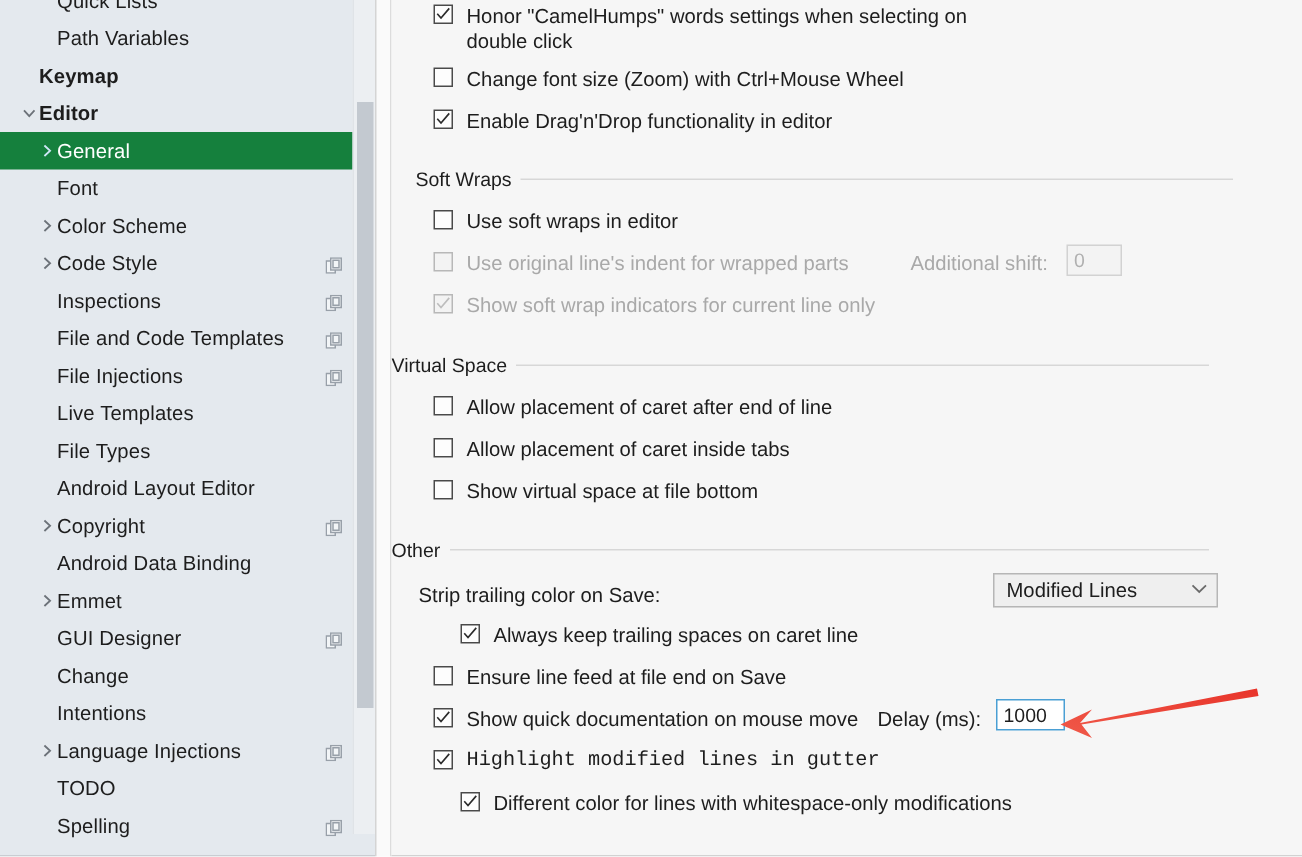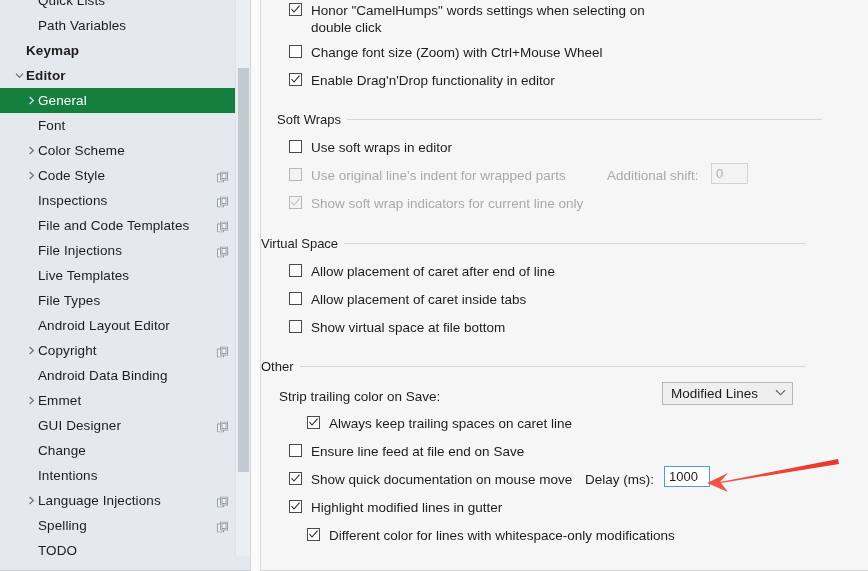--- a/index.html
+++ b/index.html
@@ -383,30 +383,30 @@
           </span>
           <span class="lbl">Language Injections</span>
           <span class="copy-ico"><svg viewBox="0 0 11 11" width="11" height="11">
               <rect x="0.5" y="2.5" width="6" height="8" fill="#ffffff" stroke="#5b6672" stroke-width="1"></rect>
               <rect x="3.5" y="0.5" width="7" height="8" fill="#ffffff" stroke="#5b6672" stroke-width="1"></rect>
               <rect x="5" y="2" width="4" height="5" fill="none" stroke="#5b6672" stroke-width="1"></rect>
             </svg></span>
         </div>
         <div class="tree-row ind1">
           <span class="arrow"></span>
+          <span class="lbl">TODO</span>
+        </div>
+        <div class="tree-row ind1">
+          <span class="arrow"></span>
           <span class="lbl">Spelling</span>
           <span class="copy-ico"><svg viewBox="0 0 11 11" width="11" height="11">
               <rect x="0.5" y="2.5" width="6" height="8" fill="#ffffff" stroke="#5b6672" stroke-width="1"></rect>
               <rect x="3.5" y="0.5" width="7" height="8" fill="#ffffff" stroke="#5b6672" stroke-width="1"></rect>
               <rect x="5" y="2" width="4" height="5" fill="none" stroke="#5b6672" stroke-width="1"></rect>
             </svg></span>
-        </div>
-        <div class="tree-row ind1">
-          <span class="arrow"></span>
-          <span class="lbl">TODO</span>
         </div>
       </div>
 
     <div id="sb-track">
       <div id="sb-thumb"></div>
     </div>
   </div>
 
   <div id="divider"></div>
 
@@ -482,21 +482,21 @@
         <span class="cb"></span>
         <span class="txt">Show virtual space at file bottom</span>
       </div>
 
       <div class="section abs" style="left:0px; top:364px; width:545px;">
         <span class="stitle">Other</span>
         <span class="sline"></span>
       </div>
 
       <div class="plain-lbl abs" style="left:18px; top:394px;">Strip trailing color on Save:</div>
-      <div class="combo abs" style="left:401px; top:387px; width:131px;">
+      <div class="combo abs" style="left:401px; top:387px; width:150px;">
         <span>Modified Lines</span>
         <span class="caret">
           <svg width="11" height="7" viewBox="0 0 11 7">
               <path d="M1 1.2 L5.5 5.6 L10 1.2" stroke="#6a6a6a" stroke-width="1.2" fill="none"></path>
             </svg>
         </span>
       </div>
 
       <div class="chk-row abs" style="left:46px; top:420px;">
         <span class="cb">
@@ -517,21 +517,21 @@
           <svg width="11" height="11" viewBox="0 0 11 11">
               <path d="M1.5 5.2 L4 8 L9.5 1.6" stroke="#2b2b2b" stroke-width="1.1" fill="none"></path>
             </svg>
         </span>
         <span class="txt">Show quick documentation on mouse move</span>
       </div>
 
       <div class="plain-lbl abs" style="left:324px; top:477px;">Delay (ms):</div>
       <div class="tinput focused abs" style="left:403px; top:471px; width:46px;">1000</div>
 
-      <div class="chk-row abs" style="left:28px; top:504px;">
+      <div class="chk-row abs" style="left:28px; top:504px;font-family:Liberation Mono, monospace;">
         <span class="cb">
           <svg width="11" height="11" viewBox="0 0 11 11">
               <path d="M1.5 5.2 L4 8 L9.5 1.6" stroke="#2b2b2b" stroke-width="1.1" fill="none"></path>
             </svg>
         </span>
         <span class="txt">Highlight modified lines in gutter</span>
       </div>
 
       <div class="chk-row abs" style="left:46px; top:532px;">
         <span class="cb">

